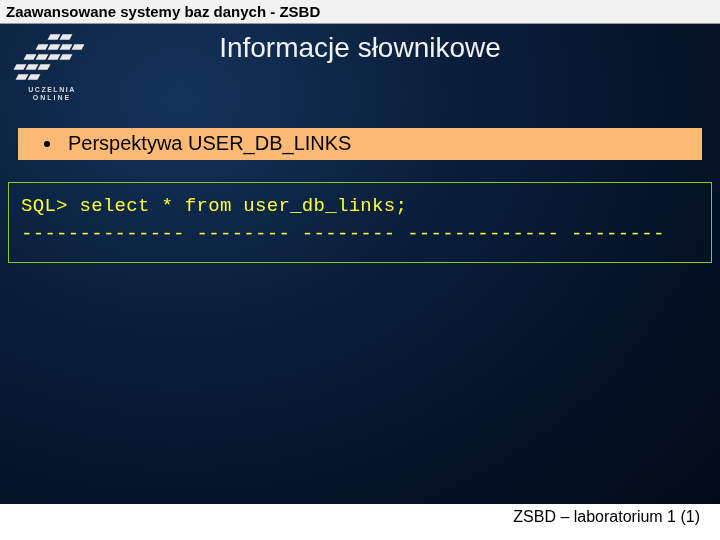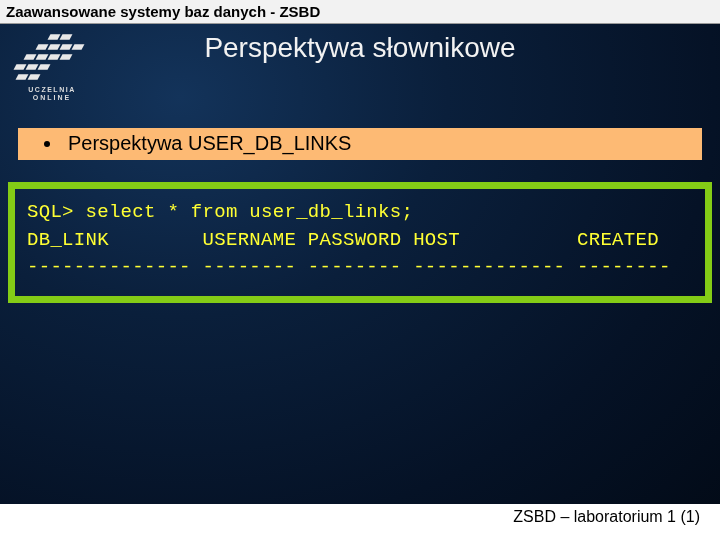--- a/index.html
+++ b/index.html
@@ -81,21 +81,21 @@
   }
   .bullet-dot {
     width: 6px;
     height: 6px;
     background: #000;
     border-radius: 50%;
     margin-right: 18px;
     flex-shrink: 0;
   }
   .sql-block {
-    border: 7px solid #84cc16;
+    border: 1px solid #84cc16;
     padding: 10px 2px 14px 12px;
     margin: 0 -10px;
   }
   .sql-line {
     font-family: "Courier New", Courier, monospace;
     font-size: 19px;
     color: #ffff33;
     white-space: pre;
     line-height: 1.45;
     letter-spacing: 0.3px;
@@ -118,21 +118,21 @@
     height: 36px;
     background: #fff;
   }
 </style>
 </head>
 <body>
 
 <div class="top-bar">Zaawansowane systemy baz danych - ZSBD</div>
 
 <div class="title-area">
-  <div class="slide-title">Perspektywa słownikowe</div>
+  <div class="slide-title">Informacje słownikowe</div>
 </div>
 
 <div class="logo">
   <div class="logo-squares">
     <div class="sq" style="left:32px; top:2px;  width:10px; height:10px;"></div>
     <div class="sq" style="left:44px; top:2px;  width:10px; height:10px;"></div>
     <div class="sq" style="left:20px; top:12px; width:10px; height:10px;"></div>
     <div class="sq" style="left:32px; top:12px; width:10px; height:10px;"></div>
     <div class="sq" style="left:44px; top:12px; width:10px; height:10px;"></div>
     <div class="sq" style="left:56px; top:12px; width:10px; height:10px;"></div>
@@ -154,19 +154,18 @@
 
 <div class="content">
   <div class="bullet-row">
     <span class="bullet-dot"></span>
     <span>Perspektywa USER_DB_LINKS</span>
   </div>
 
   <div class="sql-block">
     <div class="sql-line">SQL&gt; select * from user_db_links;</div>
     <div class="sql-line"></div>
-    <div class="sql-line">DB_LINK        USERNAME PASSWORD HOST          CREATED</div>
     <div class="sql-line">-------------- -------- -------- ------------- --------</div>
   </div>
 </div>
 
 <div class="footer-bar"></div>
 <div class="footer">ZSBD – laboratorium 1 (1)</div>
 
 </body></html>

